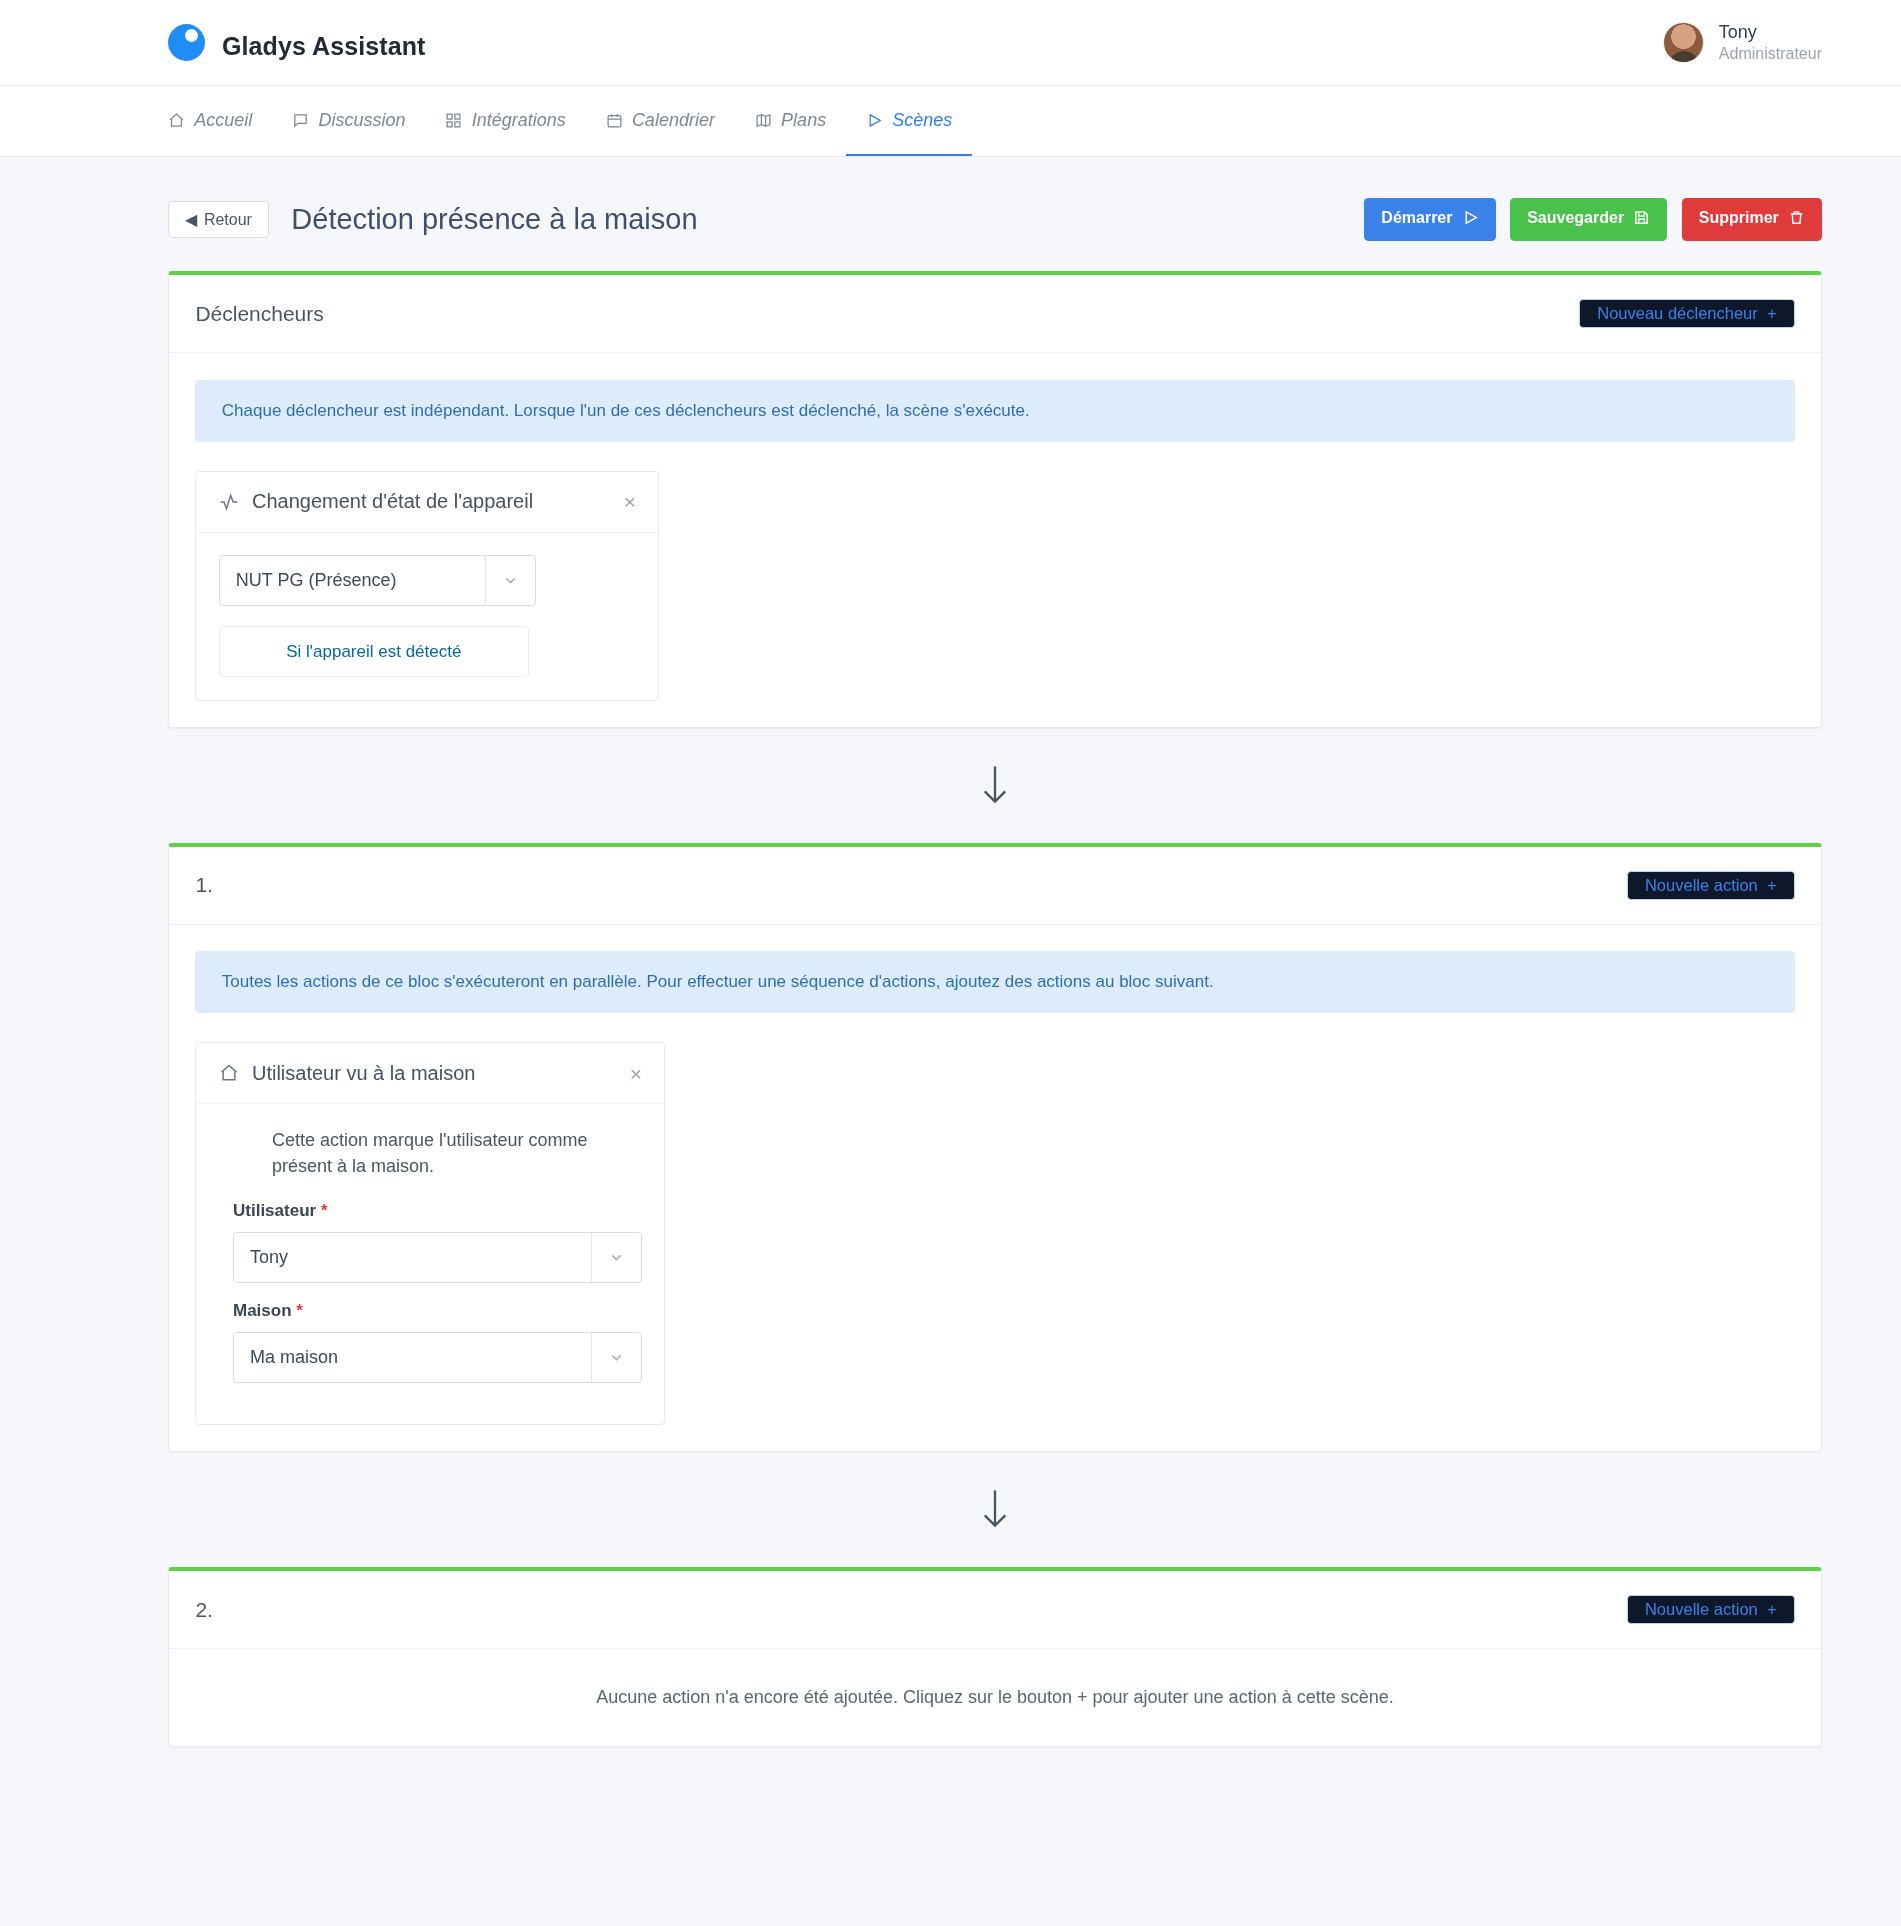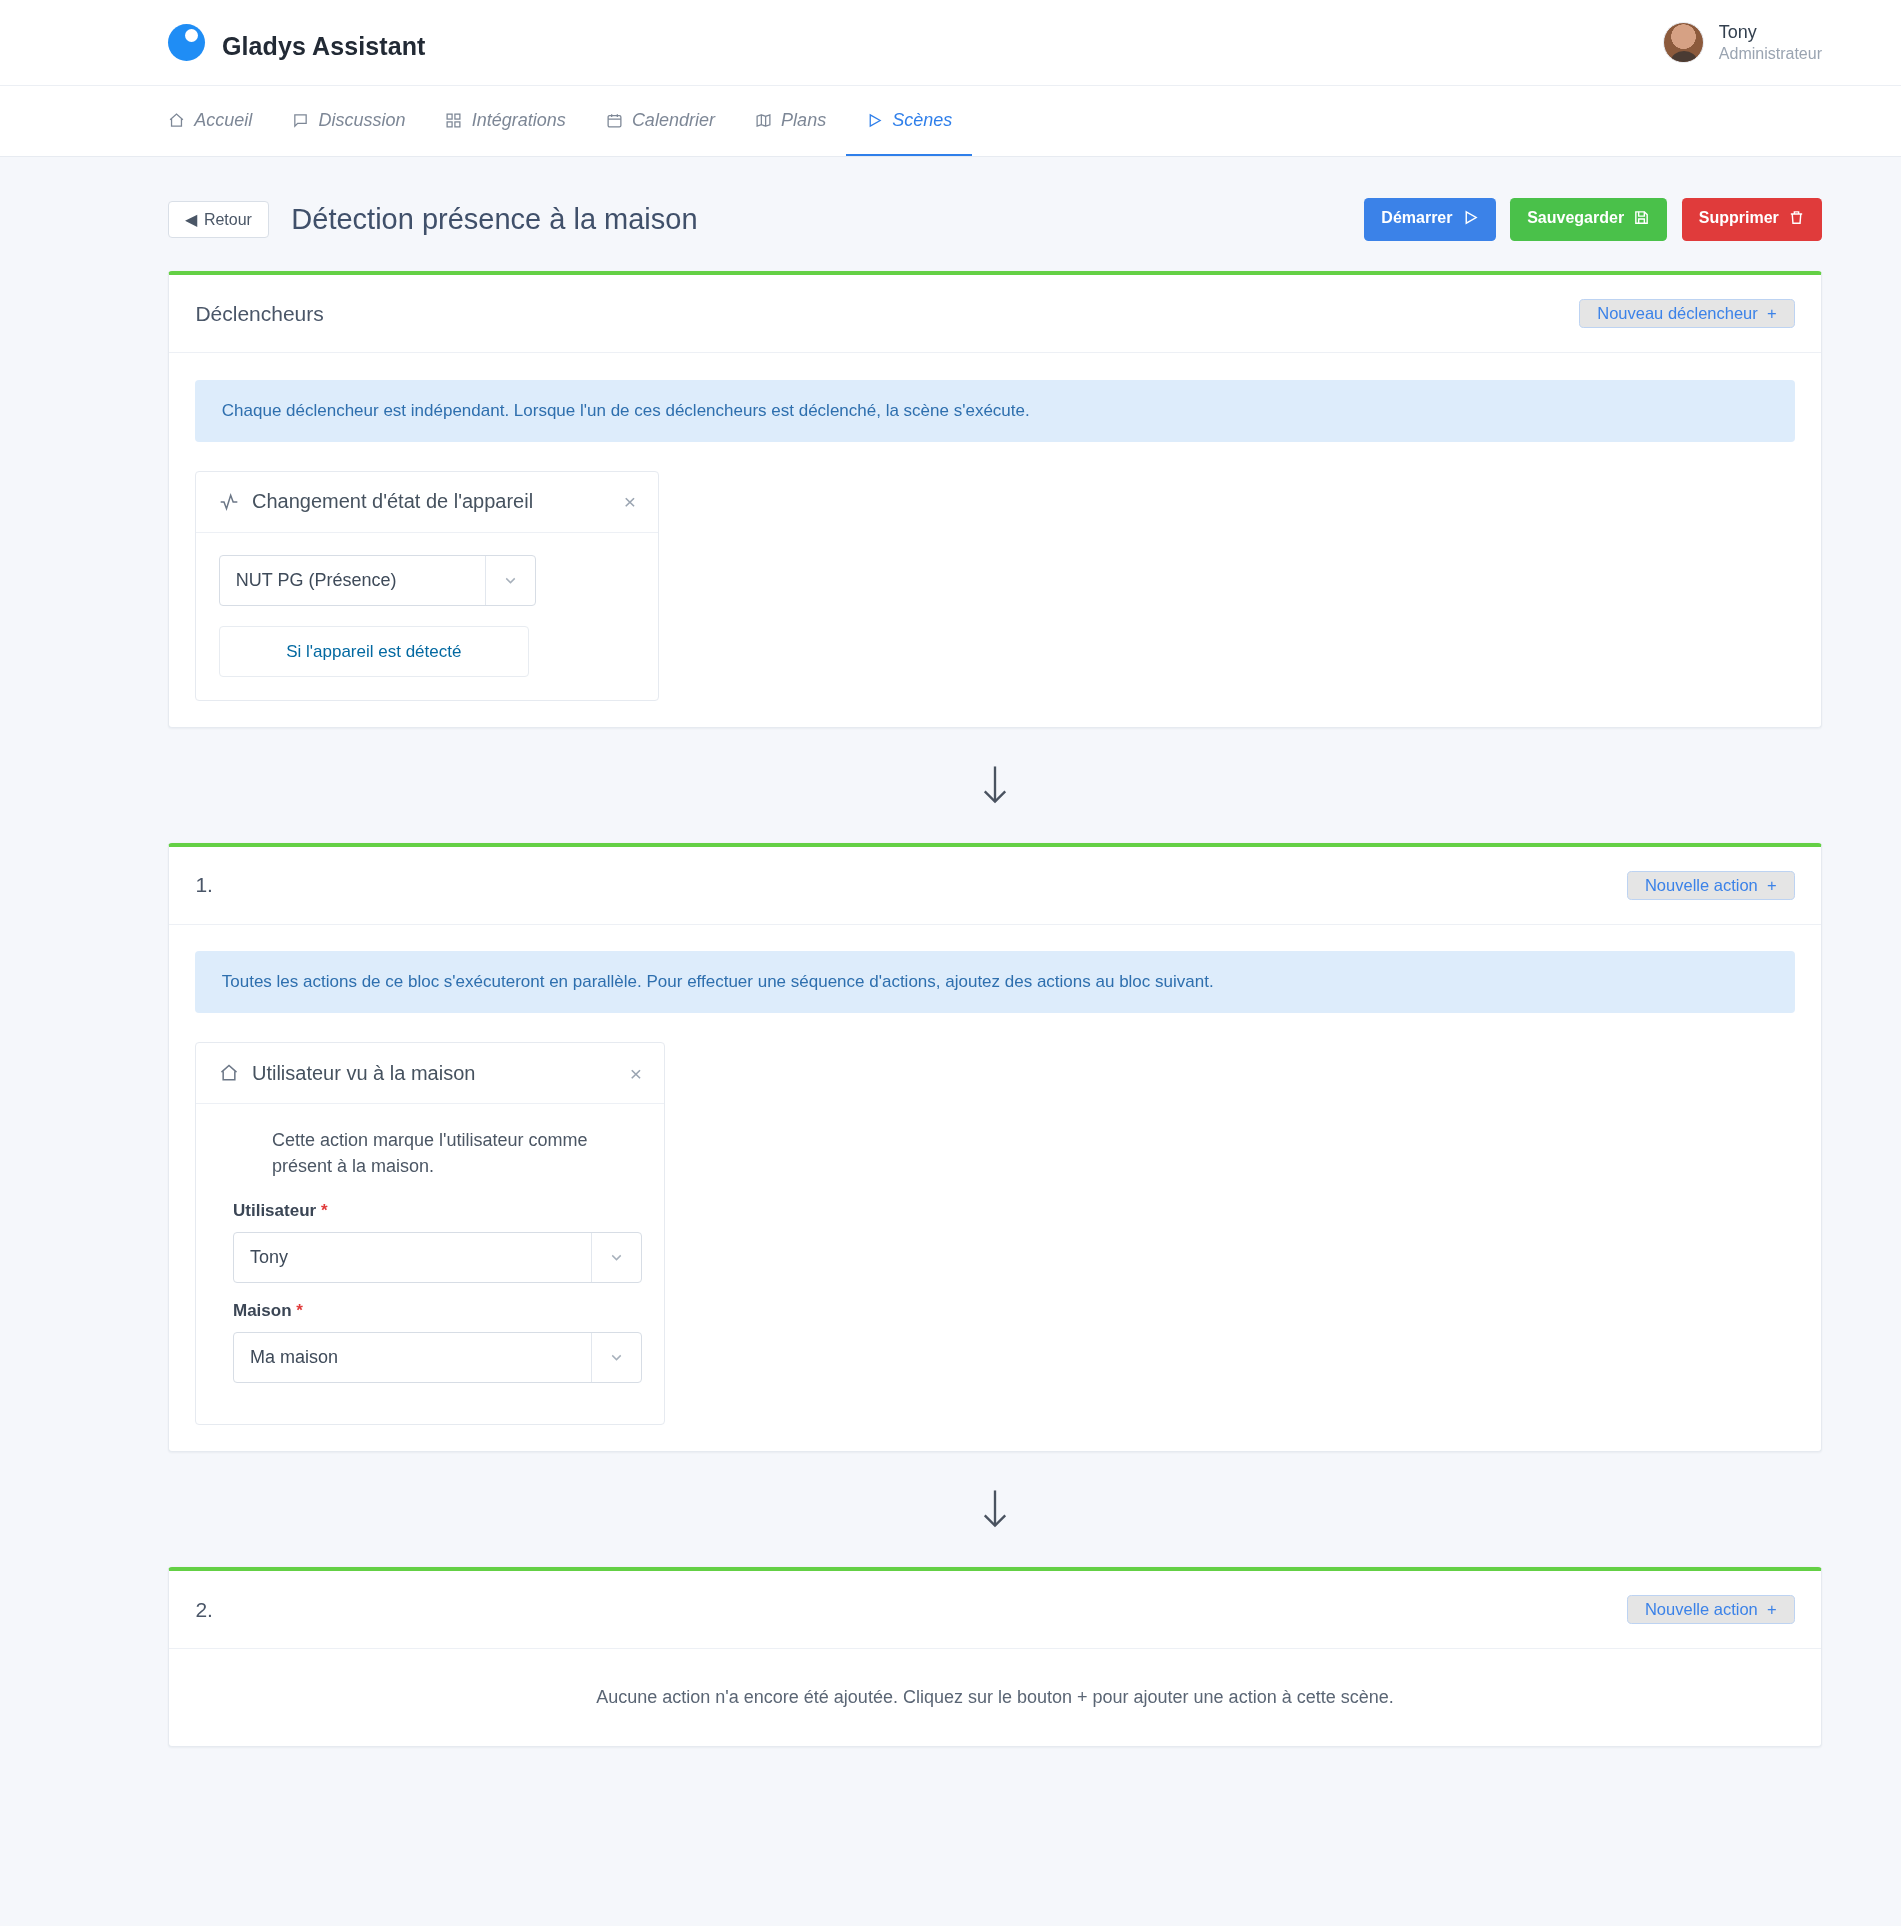--- a/index.html
+++ b/index.html
@@ -120,21 +120,21 @@
   }
   .card-head {
     display: flex; align-items: center; justify-content: space-between;
     padding: 22.4px 26.4px;
     border-bottom: 0.7px solid #edf0f5;
     min-height: 78px;
   }
   .card-title { font-size: 21px; color: #4a5668; }
   .card-index { font-size: 21px; color: #4a5668; }
   .btn-outline {
-    background: #e5e5e5;
+    background: #0f172a;
     border: 0.7px solid #bdd3f2;
     color: #3b82e8;
     border-radius: 4.6px;
     font-size: 16.5px;
     padding: 4px 17px;
     cursor: pointer;
     display: inline-flex; align-items: center; gap: 9.2px;
   }
   .card-body { padding: 26.4px; }
 

